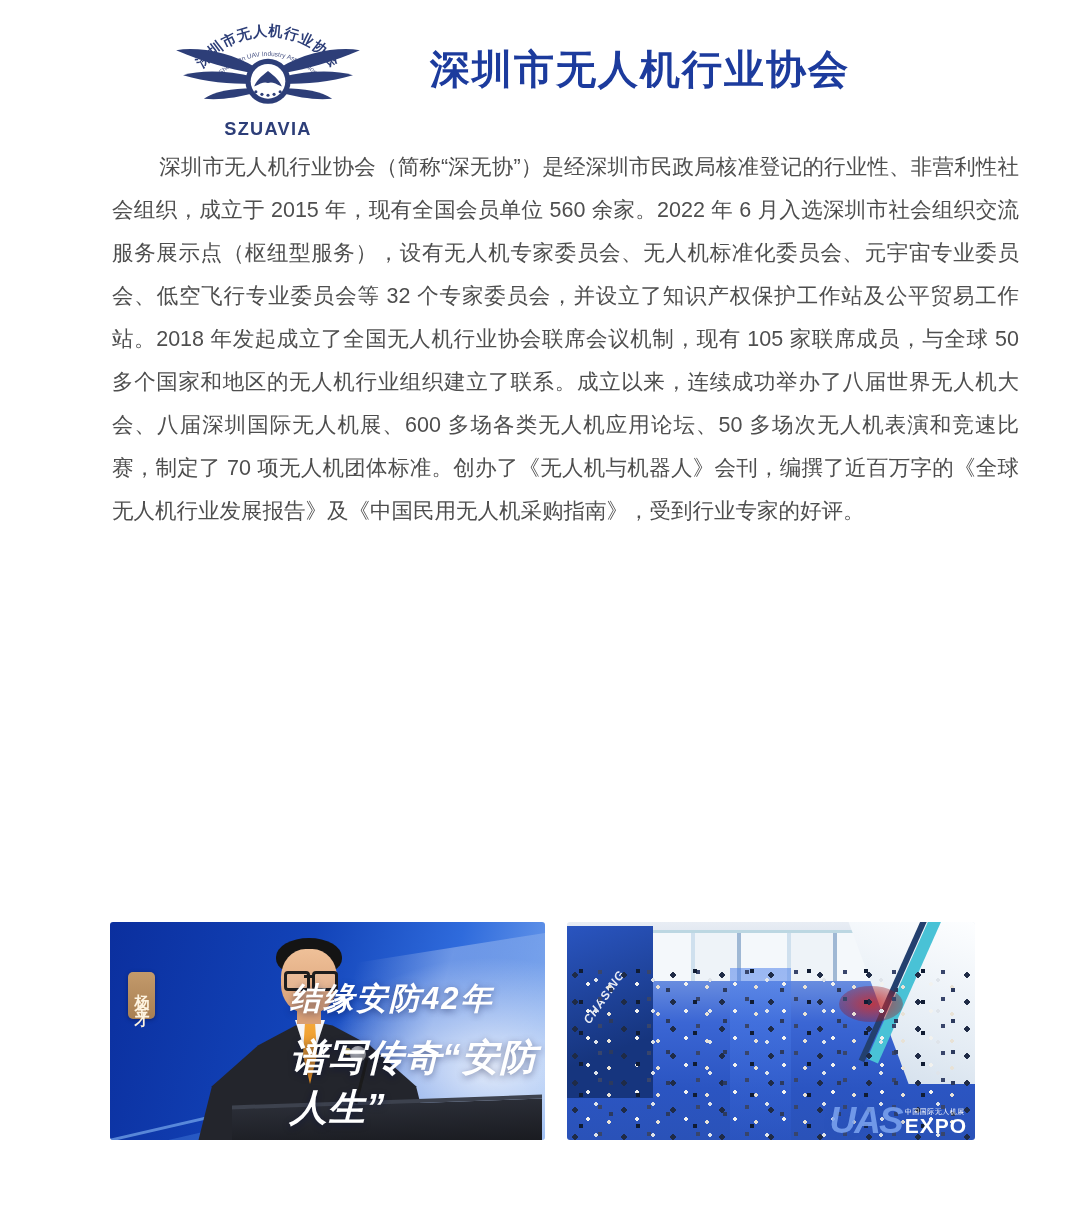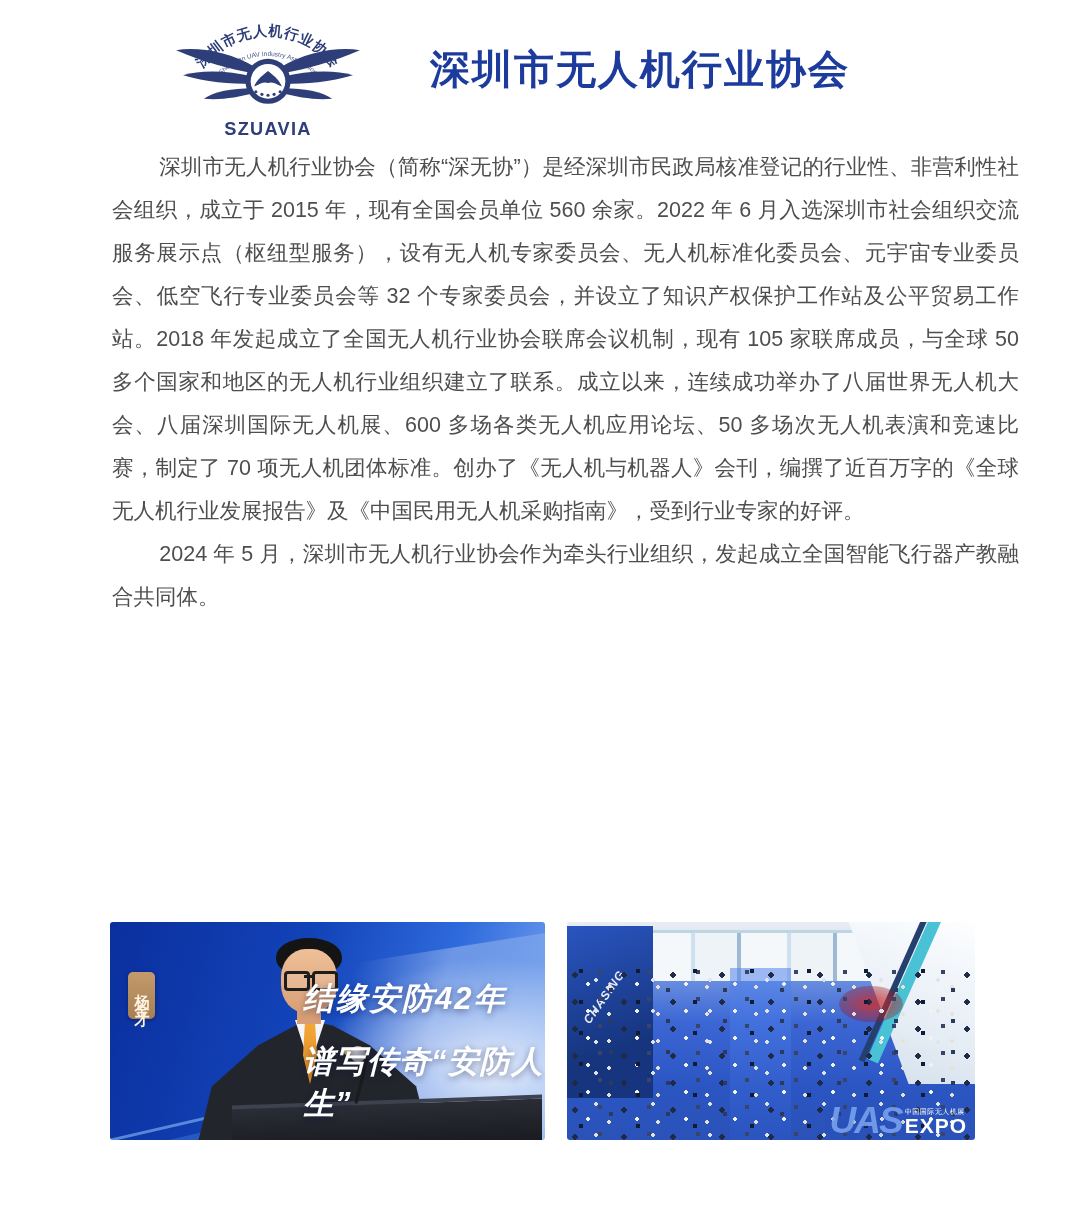--- a/index.html
+++ b/index.html
@@ -44,24 +44,24 @@
     background:rgba(150,200,255,.55);transform:rotate(-13deg);}
   .streak2{position:absolute;left:-60px;bottom:-2px;width:360px;height:16px;
     background:rgba(100,160,245,.28);transform:rotate(-13deg);}
   .nametag{
     position:absolute;left:18px;top:50px;
     writing-mode:vertical-rl;text-orientation:upright;
     background:linear-gradient(#c39a6b,#a87f52);color:#fdf3e0;
     font-size:15px;font-weight:700;letter-spacing:9px;
     padding:10px 4px;border-radius:5px;box-shadow:0 1px 4px rgba(0,0,30,.35);
   }
-  .headline{position:absolute;left:193px;top:56px;color:#fff;font-style:italic;font-weight:800;
+  .headline{position:absolute;left:180px;top:56px;color:#fff;font-style:italic;font-weight:800;
     text-shadow:0 2px 7px rgba(0,10,60,.45);}
   .headline .hl1{font-size:31px;letter-spacing:2px;}
-  .headline .hl2{font-size:31px;letter-spacing:1px;margin-top:21px;}
+  .headline .hl2{font-size:37px;letter-spacing:1px;margin-top:13px;}
 
   .man{position:absolute;left:88px;top:16px;width:260px;height:202px;}
   .hair{position:absolute;left:78px;top:0;width:66px;height:38px;background:#141414;
     border-radius:50% 50% 45% 45%;}
   .face{position:absolute;left:83px;top:11px;width:56px;height:64px;border-radius:44%;
     background:linear-gradient(#efc098,#d89f76);}
   .lens{position:absolute;width:20px;height:14px;border:3px solid #1d1d1d;border-radius:4px;background:rgba(255,255,255,.12);}
   .lens.l{left:86px;top:33px;} .lens.r{left:114px;top:33px;}
   .bridge{position:absolute;left:106px;top:37px;width:9px;height:3px;background:#1d1d1d;}
   .neck{position:absolute;left:99px;top:70px;width:24px;height:16px;background:#d89f76;}
@@ -163,21 +163,20 @@
           <circle cx="134" cy="92" r="1.8"></circle>
         </g>
         <text x="120" y="142" text-anchor="middle" font-size="21" font-weight="bold" fill="#2d3e78" letter-spacing="1.5">SZUAVIA</text>
       </svg>
     </div>
     <h1 class="page-title">深圳市无人机行业协会</h1>
   </div>
 
   <div class="article">
     <p class="para">深圳市无人机行业协会（简称“深无协”）是经深圳市民政局核准登记的行业性、非营利性社会组织，成立于 2015 年，现有全国会员单位 560 余家。2022 年 6 月入选深圳市社会组织交流服务展示点（枢纽型服务），设有无人机专家委员会、无人机标准化委员会、元宇宙专业委员会、低空飞行专业委员会等 32 个专家委员会，并设立了知识产权保护工作站及公平贸易工作站。2018 年发起成立了全国无人机行业协会联席会议机制，现有 105 家联席成员，与全球 50 多个国家和地区的无人机行业组织建立了联系。成立以来，连续成功举办了八届世界无人机大会、八届深圳国际无人机展、600 多场各类无人机应用论坛、50 多场次无人机表演和竞速比赛，制定了 70 项无人机团体标准。创办了《无人机与机器人》会刊，编撰了近百万字的《全球无人机行业发展报告》及《中国民用无人机采购指南》，受到行业专家的好评。</p>
-    <p class="para">2024 年 5 月，深圳市无人机行业协会作为牵头行业组织，发起成立全国智能飞行器产教融合共同体。</p>
   </div>
 
   <div class="figures">
 
     <figure class="fig-left">
       <div class="flare"></div>
       <div class="wedge"></div>
       <div class="streak1"></div>
       <div class="streak2"></div>
 

